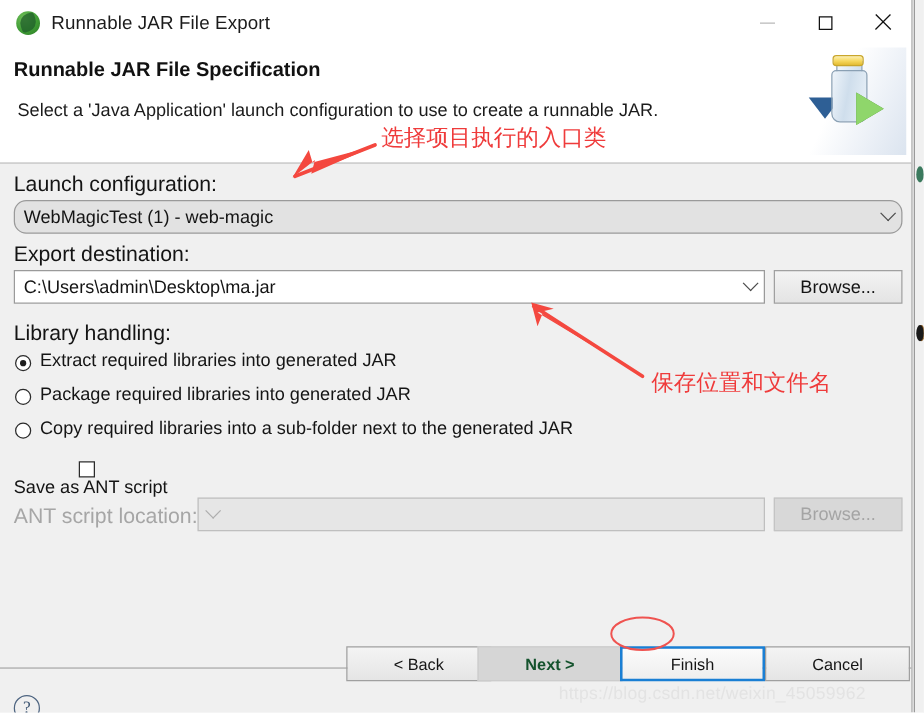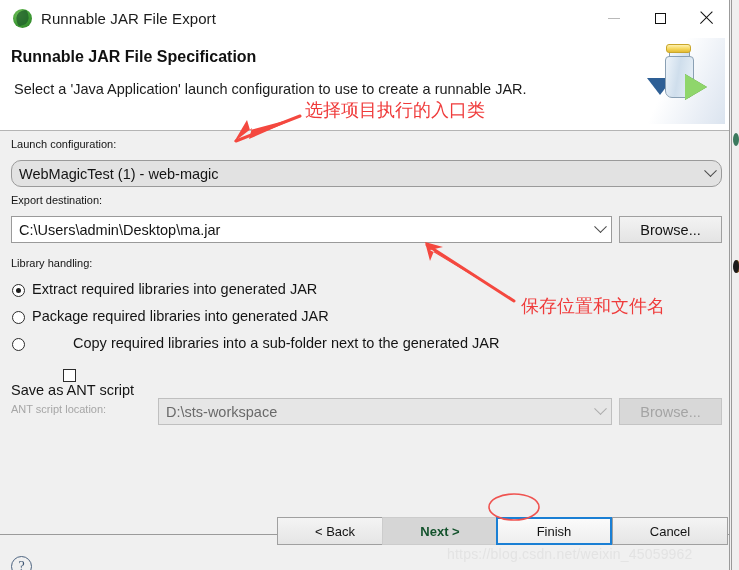--- a/index.html
+++ b/index.html
@@ -215,21 +215,21 @@
   
   .content {
     position: relative;
     height: 404px;
     background: #f0f0f0;
     border-bottom: 1px solid #9b9b9b;
     box-sizing: border-box;
   }
   .lbl {
     position: absolute;
-    font-size: 11px;
+    font-size: 17px;
     color: #141414;
     white-space: nowrap;
   }
   .lbl.disabled { color: #a6a6a6; }
 
   
   .combo {
     position: absolute;
     box-sizing: border-box;
     height: 27px;
@@ -469,34 +469,33 @@
       <div class="radio-row" style="left:12px; top:150px;">
         <span class="radio checked"></span>
         <span>Extract required libraries into generated JAR</span>
       </div>
 
       <div class="radio-row" style="left:12px; top:177px;">
         <span class="radio"></span>
         <span>Package required libraries into generated JAR</span>
       </div>
 
-      <div class="radio-row" style="left:12px; top:204px;gap:41px;">
+      <div class="radio-row" style="left:12px; top:204px;">
         <span class="radio"></span>
         <span>Copy required libraries into a sub-folder next to the generated JAR</span>
       </div>
 
       <div class="check-row" style="left:11px; top:238px;">
         <span class="checkbox"></span>
         <span>Save as ANT script</span>
       </div>
 
       <div class="lbl disabled" style="left:11px; top:272px;">ANT script location:</div>
 
       <div class="combo disabled" style="left:158px; top:267px; width:454px;">
-        <span class="combo-val">D:\sts-workspace</span>
         <span class="chev">
           <span class="chev-glyph"></span>
         </span>
       </div>
 
       <div class="btn disabled" style="left:619px; top:267px; width:103px;">Browse...</div>
     </div>
 
     <div class="footer">
       <div class="help-icon">?</div>

